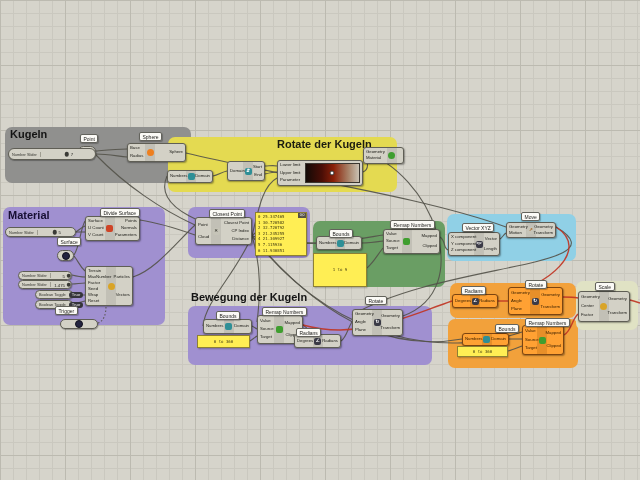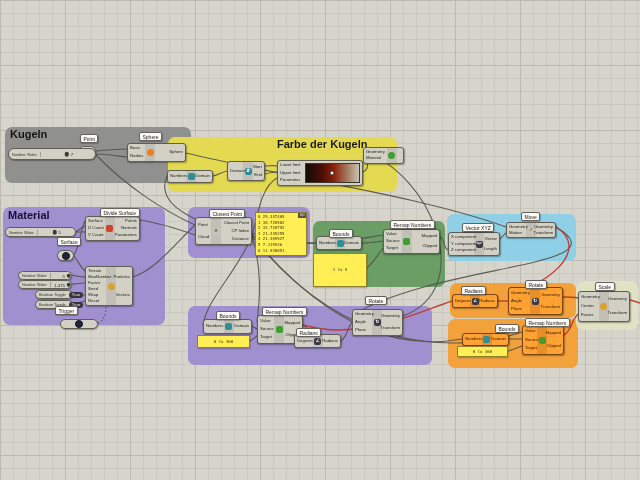--- a/index.html
+++ b/index.html
@@ -55,27 +55,28 @@
   .tag{background:#fbfaf6;border:1px solid #63635c;border-radius:2px;font-size:5px;
     padding:.5px 2.5px;color:#1d1d1a;white-space:nowrap;box-shadow:.5px 1px 1px rgba(0,0,0,.25);z-index:5;}
 </style>
 </head>
 <body>
 
 <div id="canvas">
     <div class="group" style="left: 5px; top: 127px; width: 186px; height: 56px; background: rgb(144, 144, 142);"></div>
     <div class="group-title" style="left: 10px; top: 128px; color: rgb(20, 20, 20);">Kugeln</div>
     <div class="group" style="left: 168px; top: 137px; width: 229px; height: 55px; background: rgb(228, 218, 81);"></div>
-    <div class="group-title" style="left: 277px; top: 138px; color: rgb(28, 28, 16);">Farbe der Kugeln</div>
+    <div class="group-title" style="left: 277px; top: 138px; color: rgb(28, 28, 16);">Rotate der Kugeln</div>
     <div class="group" style="left: 3px; top: 207px; width: 162px; height: 118px; background: rgb(160, 144, 208);"></div>
     <div class="group-title" style="left: 8px; top: 209px; color: rgb(23, 15, 51);">Material</div>
     <div class="group" style="left: 188px; top: 207px; width: 122px; height: 51px; background: rgb(160, 144, 208);"></div>
     <div class="group" style="left: 313px; top: 221px; width: 132px; height: 66px; background: rgb(106, 158, 100);"></div>
     <div class="group" style="left: 447px; top: 214px; width: 129px; height: 47px; background: rgb(144, 208, 230);"></div>
     <div class="group" style="left: 188px; top: 306px; width: 244px; height: 59px; background: rgb(160, 144, 208);"></div>
+    <div class="group-title" style="left: 191px; top: 291px; color: rgb(20, 20, 20);">Bewegung der Kugeln</div>
     <div class="group" style="left: 450px; top: 283px; width: 126px; height: 35px; background: rgb(242, 161, 59);"></div>
     <div class="group" style="left: 448px; top: 319px; width: 130px; height: 49px; background: rgb(242, 161, 59);"></div>
     <div class="group" style="left: 576px; top: 281px; width: 62px; height: 49px; background: rgb(224, 226, 196);"></div>
     <svg id="wires" width="640" height="480">
       <path d="M96,154 C107,154 117,156 127,157" class=""></path>
       <path d="M96,151 C107,150 117,149 127,149" class=""></path>
       <path d="M96,155 C125,185 162,210 195,225" class=""></path>
       <path d="M74,255 C80,246 80,230 85,221" class=""></path>
       <path d="M74,256 C79,262 80,267 85,271" class=""></path>
       <path d="M76,232 C79,230 82,227 85,226" class=""></path>

